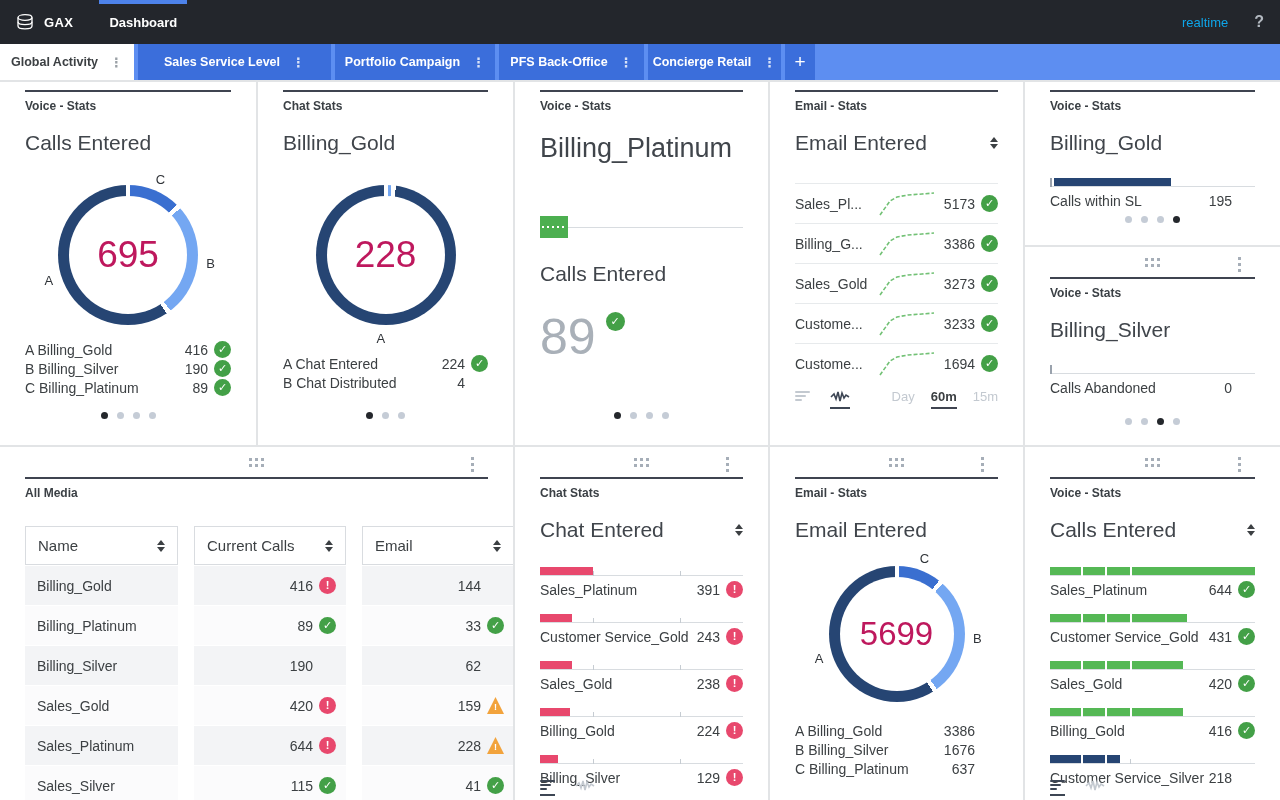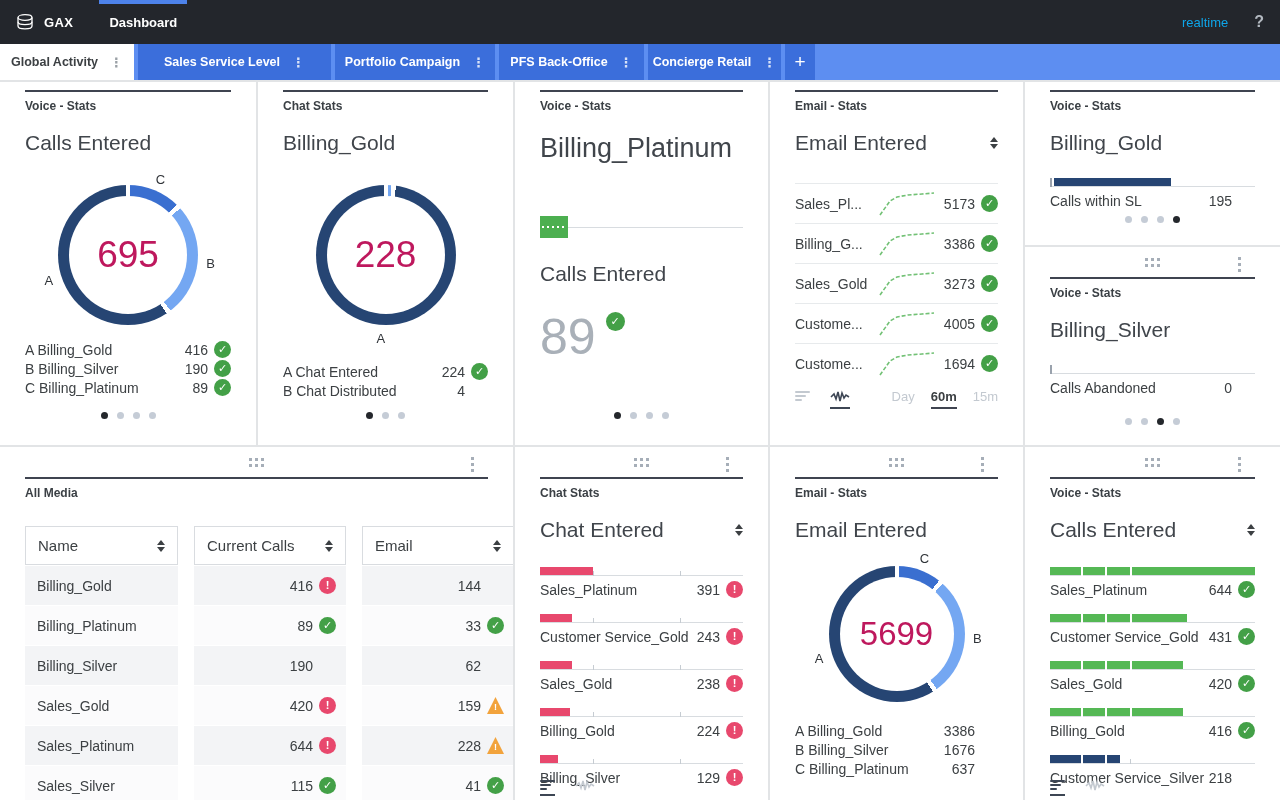--- a/index.html
+++ b/index.html
@@ -209,21 +209,21 @@
     <div class="wname">Chat Stats</div>
     <div class="wtitle">
         <span>Billing_Gold</span>
       </div>
     <div class="donut donut-lg" style="background: conic-gradient(rgb(255, 255, 255) 0%, rgb(255, 255, 255) 0.55%, rgb(116, 167, 242) 0.55%, rgb(116, 167, 242) 1.20439%, rgb(255, 255, 255) 1.20439%, rgb(255, 255, 255) 1.75439%, rgb(255, 255, 255) 1.75439%, rgb(255, 255, 255) 2.30439%, rgb(38, 69, 115) 2.30439%, rgb(38, 69, 115) 99.45%, rgb(255, 255, 255) 99.45%, rgb(255, 255, 255) 100%);">
       <div class="donut-hole">
           <span class="donut-num">228</span>
         </div>
     <span class="donut-letter" style="left: 65.4277px; top: 152.874px;">A</span>
       </div>
-    <div class="legend" style="margin-top:38px">
+    <div class="legend" style="margin-top:30px">
       <div class="lrow">
         <span class="lname">A Chat Entered</span>
         <span class="lval">224</span>
         <span class="status st-ok">✓</span>
       </div>
       <div class="lrow">
         <span class="lname">B Chat Distributed</span>
         <span class="lval">4</span>
         <span class="status"></span>
       </div>
@@ -289,21 +289,21 @@
           <polyline points="2,25 12,11 19,7 30,5 44,4 56,3" fill="none" stroke="#72c175" stroke-width="1.6" stroke-dasharray="4 2"></polyline>
         </svg>
       <span class="lval">3273</span>
       <span class="status st-ok">✓</span>
     </div>
     <div class="email-row">
       <span class="lname">Custome...</span>
       <svg width="58" height="28" viewBox="0 0 58 28">
           <polyline points="2,25 12,11 19,7 30,5 44,4 56,3" fill="none" stroke="#72c175" stroke-width="1.6" stroke-dasharray="4 2"></polyline>
         </svg>
-      <span class="lval">4005</span>
+      <span class="lval">3233</span>
       <span class="status st-ok">✓</span>
     </div>
     <div class="email-row">
       <span class="lname">Custome...</span>
       <svg width="58" height="28" viewBox="0 0 58 28">
           <polyline points="2,25 12,11 19,7 30,5 44,4 56,3" fill="none" stroke="#72c175" stroke-width="1.6" stroke-dasharray="4 2"></polyline>
         </svg>
       <span class="lval">1694</span>
       <span class="status st-ok">✓</span>
     </div>

